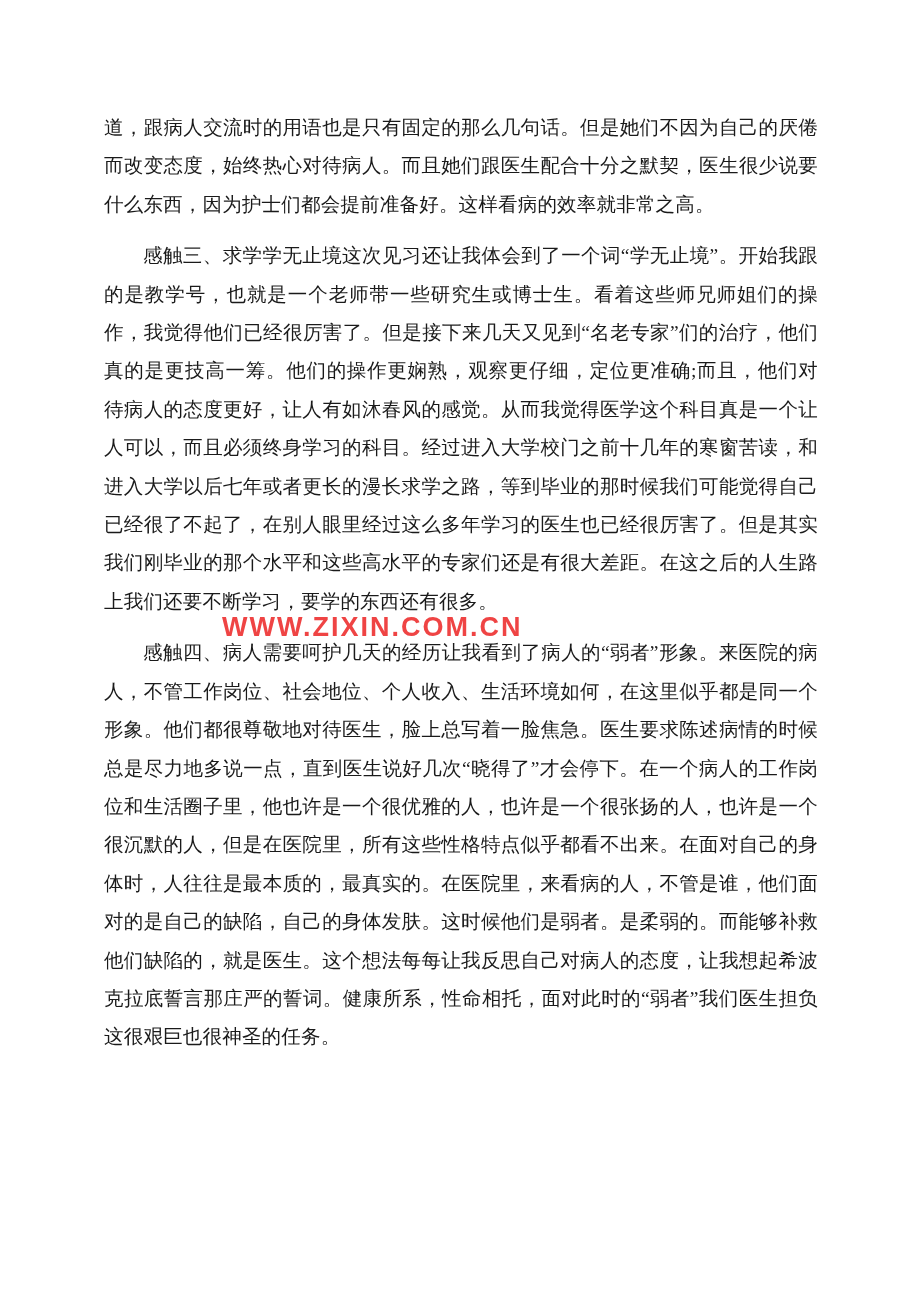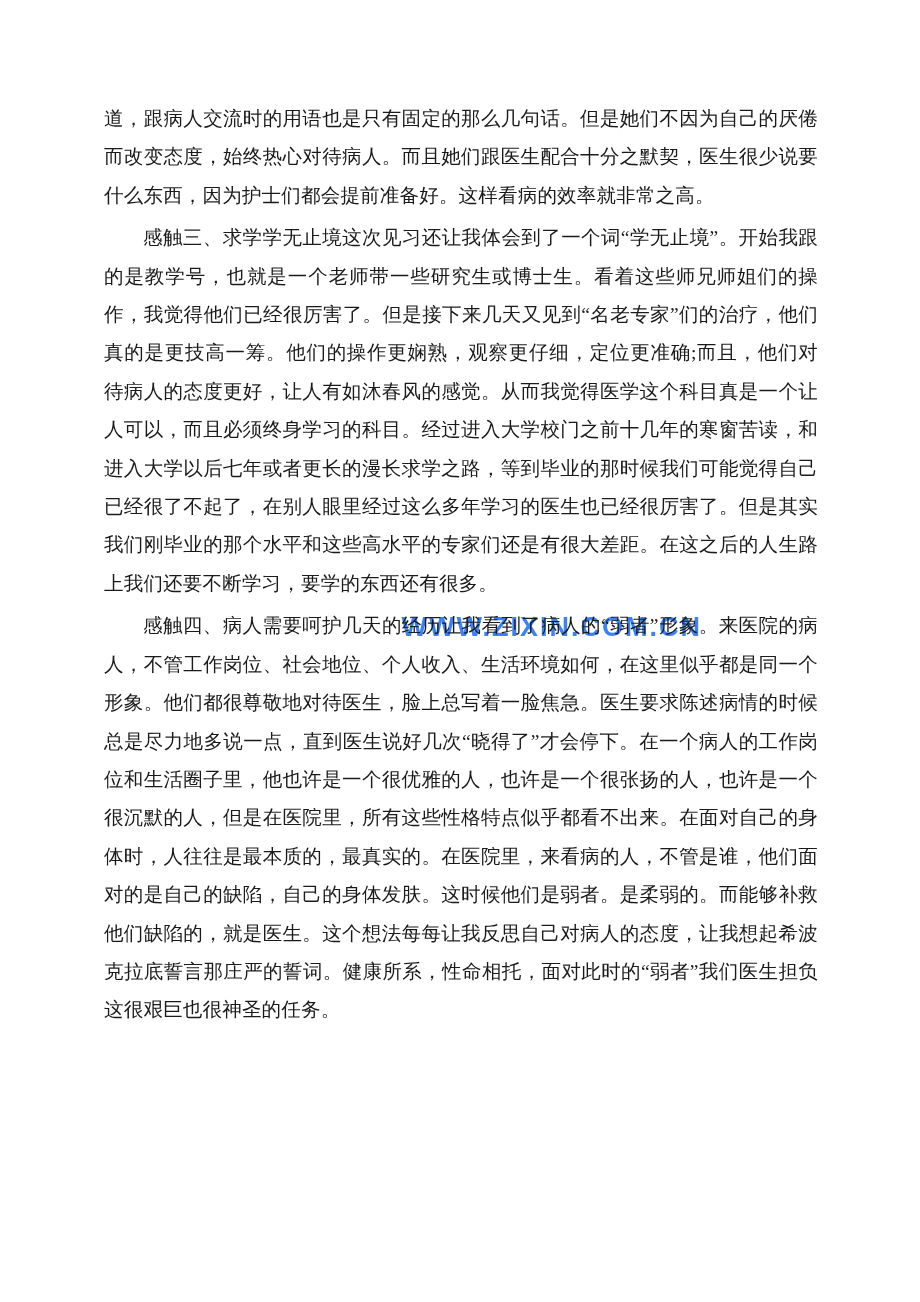--- a/index.html
+++ b/index.html
@@ -18,42 +18,42 @@
     background: #ffffff;
     overflow: hidden;
   }
   .content {
     position: absolute;
     left: 104px;
     top: 96px;
     width: 714px;
   }
   .para {
-    margin: 4px 0 2px 0;
+    margin: 13px 0 2px 0;
     font-size: 19.5px;
     line-height: 38.4px;
     text-align: justify;
     text-justify: inter-ideograph;
     letter-spacing: 0.2px;
     color: #1a1a1a;
   }
   .para.indent {
     text-indent: 39px;
     font-family: Liberation Serif, serif;
   }
   .watermark {
     position: absolute;
     left: 222px;
     top: 612px;
     width: 480px;
-    text-align: right;
+    text-align: left;
     font-family: "Liberation Sans", sans-serif;
     font-size: 27px;
     letter-spacing: 2px;
-    color: #3b82f6;
+    color: #ef4444;
     font-weight: bold;
     pointer-events: none;
     user-select: none;
     white-space: nowrap;
   }
 </style>
 </head>
 <body>
 
 <div class="page">

